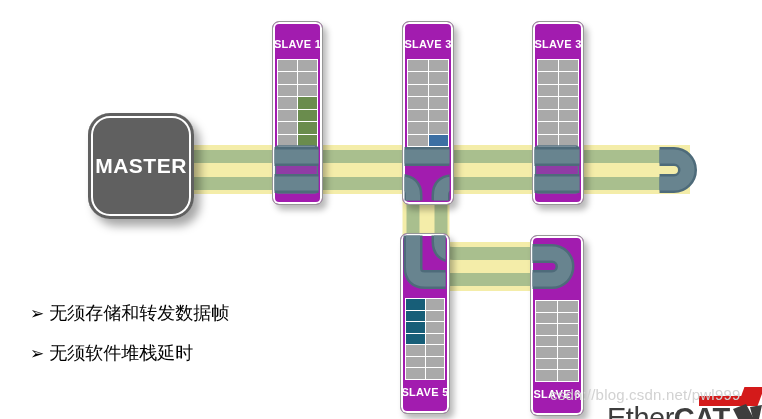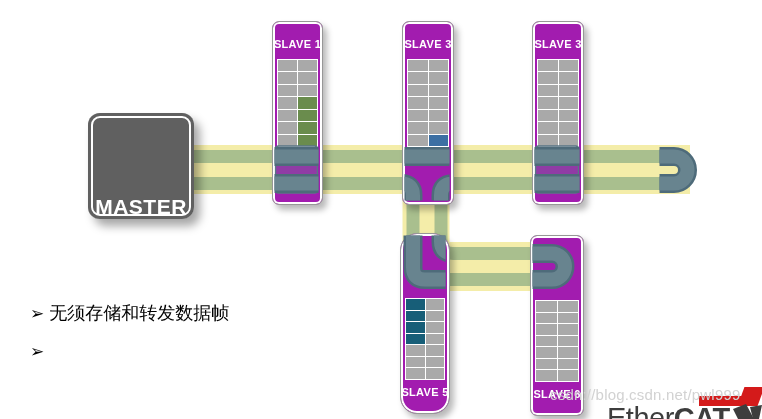--- a/index.html
+++ b/index.html
@@ -15,21 +15,21 @@
          font-weight:bold;font-size:11px;letter-spacing:.3px;}
   .lt{top:16px}.lb{bottom:15px}
   .slave-grid{position:absolute;left:4px;right:4px;display:grid;
          grid-template-columns:1fr 1fr;grid-auto-rows:1fr;gap:1px;
          background:#ffffff;border:1px solid #ffffff;}
   .gt{top:37px;height:86px}.gb{top:64px;height:80px}
   .cell{background:#a9a9a9;}
 
   
   .master{position:absolute;left:88px;top:113px;width:106px;height:106px;background:#606060;
-         border-radius:12px;display:flex;align-items:flex-end;justify-content:center;
+         border-radius:22px;display:flex;align-items:center;justify-content:center;
          box-shadow:inset 0 0 0 3px #606060, inset 0 0 0 5px #ffffff, 6px 7px 10px rgba(0,0,0,.35);
          color:#fff;font-weight:bold;font-size:21px;letter-spacing:.5px;}
 
   
   .bullets{position:absolute;left:30px;top:301px;color:#000;
          font-family:"Liberation Serif", serif;font-size:18px;}
   .bullet-line{display:flex;align-items:center;gap:5px;margin-bottom:16px;white-space:nowrap;}
   .bullet-marker{font-size:17px;}
 
   
@@ -103,21 +103,21 @@
           <div class="cell"></div>
           <div class="cell"></div>
           <div class="cell"></div>
           <div class="cell"></div>
           <div class="cell"></div>
           <div class="cell"></div>
           <div class="cell"></div>
           <div class="cell"></div>
         </div>
       </div>
-      <div class="slave" style="left: 400px; top: 233px; width: 48px; height: 179px; border-radius: 17px;">
+      <div class="slave" style="left: 400px; top: 233px; width: 48px; height: 179px;">
         <div class="slave-label lb">SLAVE 5</div>
         <div class="slave-grid gb">
           <div class="cell" style="background: rgb(23, 94, 120);"></div>
           <div class="cell"></div>
           <div class="cell" style="background: rgb(23, 94, 120);"></div>
           <div class="cell"></div>
           <div class="cell" style="background: rgb(23, 94, 120);"></div>
           <div class="cell"></div>
           <div class="cell" style="background: rgb(23, 94, 120);"></div>
           <div class="cell"></div>
@@ -173,20 +173,21 @@
     <span>MASTER</span>
   </div>
 
   <div class="bullets z5">
     <div class="bullet-line">
       <span class="bullet-marker">➢</span>
       <span>无须存储和转发数据帧</span>
     </div>
     <div class="bullet-line">
       <span class="bullet-marker">➢</span>
+      <span>无须软件堆栈延时</span>
     </div>
   </div>
 
   <div class="red-bar z6"></div>
   <div class="red-tip z6"></div>
   <div class="logo-text z7">
     <span class="logo-reg">Ether</span><span class="logo-bold">CAT</span>
   </div>
   <svg class="logo-mark z7" width="29" height="16" viewBox="0 0 29 16">
     <polygon points="0,6 13,1 21,16 5,16" fill="#3d3d3d"></polygon>

